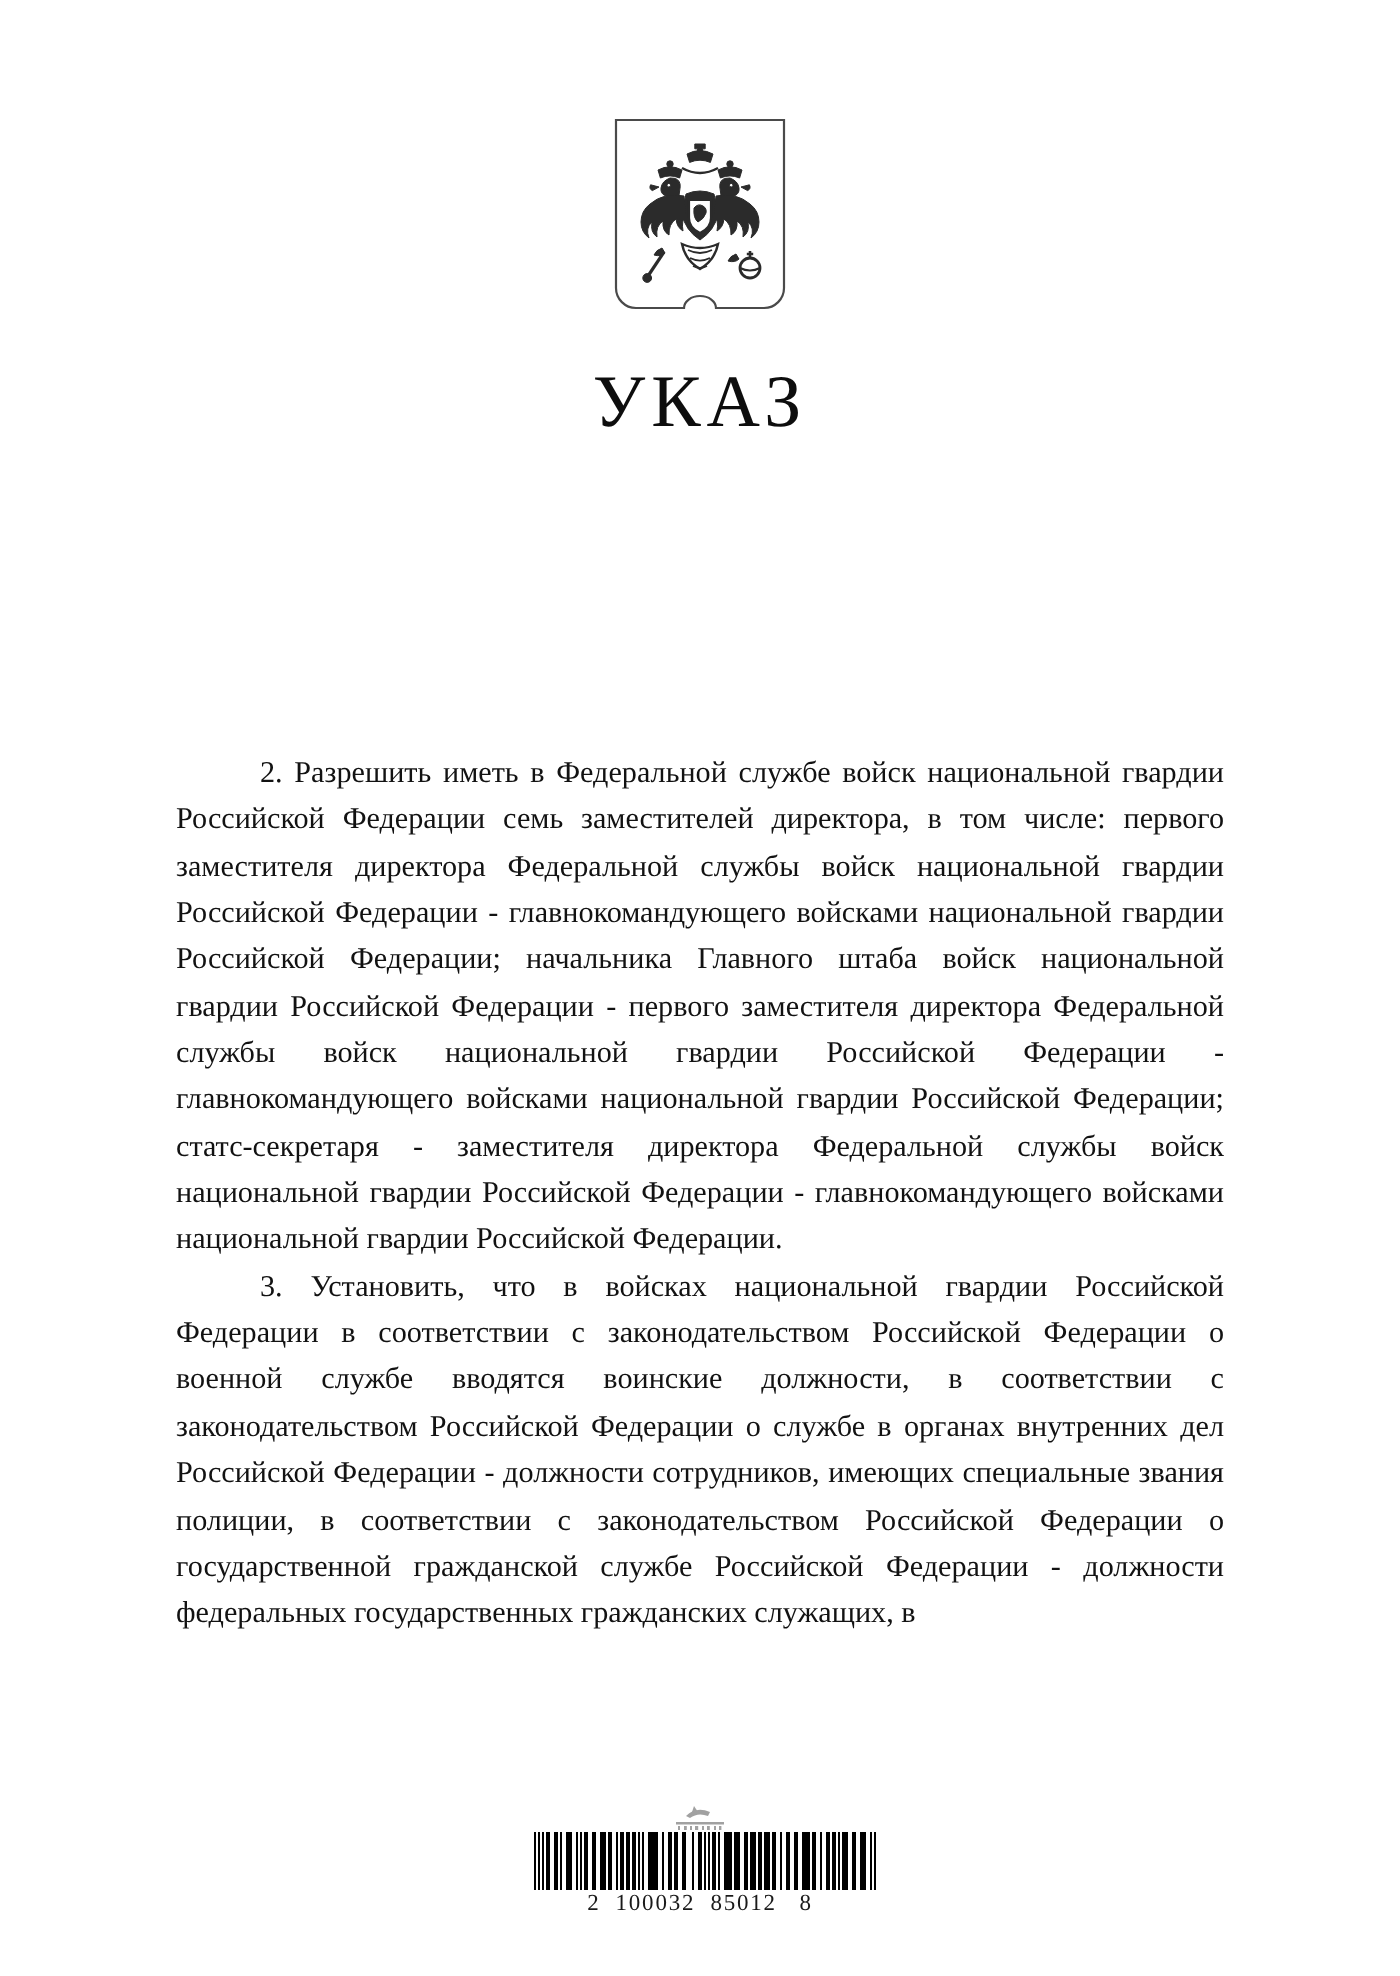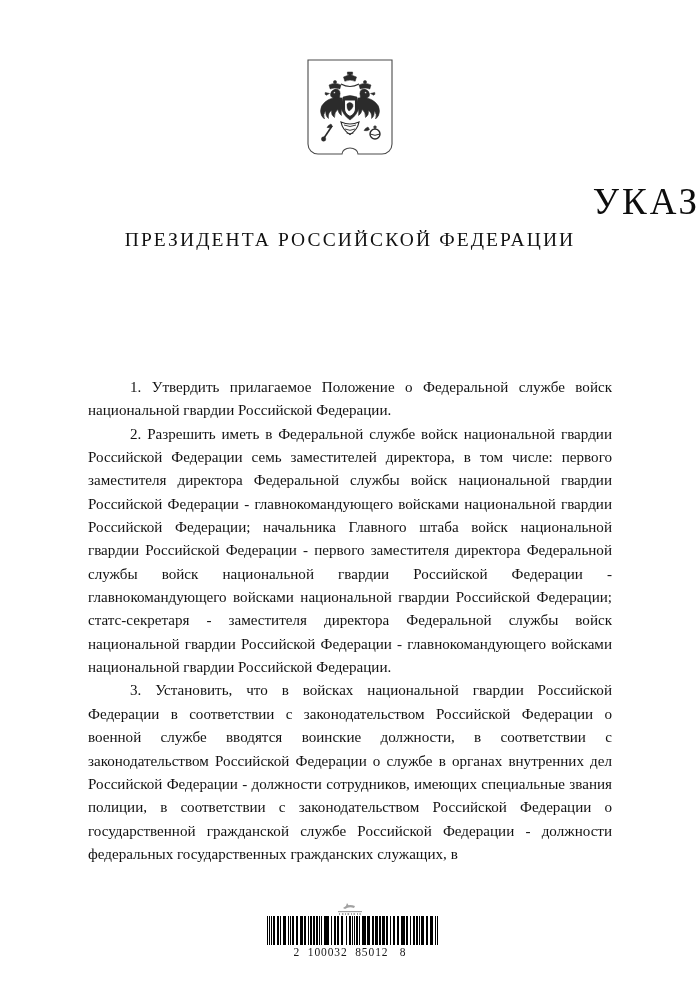--- a/index.html
+++ b/index.html
@@ -38,21 +38,21 @@
     height: 112px;
     display: block;
   }
 
   
   .doc-title {
     position: absolute;
     top: 183px;
     left: 0;
     width: 700px;
-    text-align: right;
+    text-align: center;
     font-size: 37px;
     line-height: 1.05;
     letter-spacing: 3px;
     font-weight: 400;
     color: #0d0d0d;
   }
   .doc-subtitle {
     position: absolute;
     top: 229px;
     left: 0;
@@ -187,25 +187,23 @@
         <path d="M42 67 q6 3 12 0 M43 71 q5 2.6 10 0 M44.5 75 q3.5 1.8 7 0" fill="none" stroke-width="0.9"></path>
 
         <path d="M42.5 42 h11 v9 q0 5 -5.5 7.5 q-5.5 -2.5 -5.5 -7.5 z" fill="#ffffff" stroke-width="1.1"></path>
         <path d="M45 46 q2 -2.5 4.5 -1 q2 1.2 1.5 3.5 q-1 3 -4 4.5 q-2.5 -2 -2 -7 z"></path>
       </g>
     </svg>
   </div>
 
   <div class="doc-title">УКАЗ</div>
 
-  <div class="doc-subtitle">ПРЕЗИДЕНТА РОССИЙСКОЙ ФЕДЕРАЦИИ</div>
 
 
   <div class="body-text">
-    <p class="para">1. Утвердить прилагаемое Положение о Федеральной службе войск национальной гвардии Российской Федерации.</p>
     <p class="para cont">2. Разрешить иметь в Федеральной службе войск национальной гвардии Российской Федерации семь заместителей директора, в том числе: первого заместителя директора Федеральной службы войск национальной гвардии Российской Федерации - главнокомандующего войсками национальной гвардии Российской Федерации; начальника Главного штаба войск национальной гвардии Российской Федерации - первого заместителя директора Федеральной службы войск национальной гвардии Российской Федерации - главнокомандующего войсками национальной гвардии Российской Федерации; статс-секретаря - заместителя директора Федеральной службы войск национальной гвардии Российской Федерации - главнокомандующего войсками национальной гвардии Российской Федерации.</p>
     <p class="para cont">3. Установить, что в войсках национальной гвардии Российской Федерации в соответствии с законодательством Российской Федерации о военной службе вводятся воинские должности, в соответствии с законодательством Российской Федерации о службе в органах внутренних дел Российской Федерации - должности сотрудников, имеющих специальные звания полиции, в соответствии с законодательством Российской Федерации о государственной гражданской службе Российской Федерации - должности федеральных государственных гражданских служащих, в</p>
   </div>
 
   <div class="barcode-block">
     <svg class="barcode-mark" viewBox="0 0 30 14" aria-hidden="true">
       <g fill="#555">
         <path d="M8 7 q5 -5 12 -2 l-1 2 q-5 -2 -9 1 z"></path>
         <path d="M12 2 l2 3 -3 0 z"></path>
         <path d="M3 10 h24 v1.2 h-24 z"></path>

